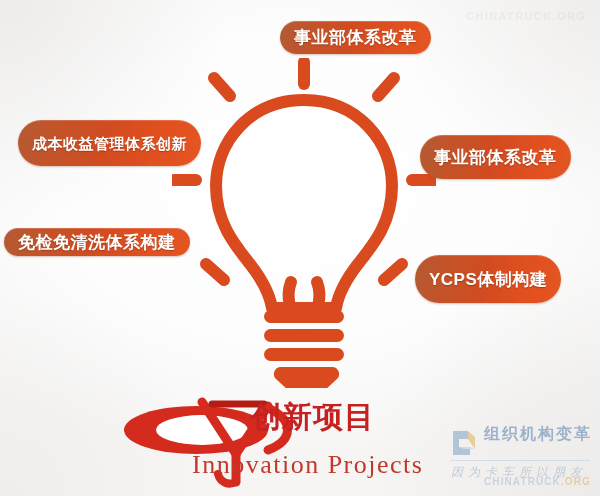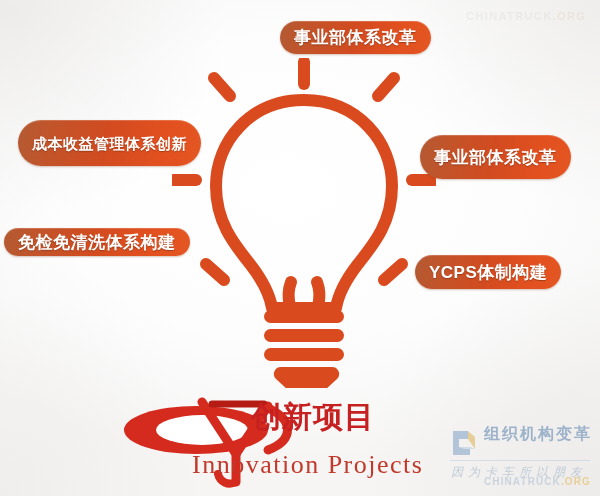--- a/index.html
+++ b/index.html
@@ -51,21 +51,21 @@
     text-shadow: 0 1px 1px rgba(110,45,20,.55);
     white-space: nowrap;
     padding: 0 14px;
   }
   .pill span { display: block; line-height: 1; }
 
   #pill-cost      { left: 18px;  top: 79px;  height: 46px; font-size: 15px; margin-top: 41px; }
   #pill-org       { left: 280px; top: 21px;  height: 33px; font-size: 17px; }
   #pill-division  { left: 420px; top: 135px; height: 44px; font-size: 17px; }
   #pill-inspect   { left: 4px;   top: 228px; height: 28px; font-size: 17px; }
-  #pill-ycps      { left: 415px; top: 255px; height: 34px; font-size: 17px; }
+  #pill-ycps      { left: 415px; top: 255px; height: 48px; font-size: 17px; }
 
   
   #bulb {
     position: absolute;
     left: 172px;
     top: 58px;
     width: 264px;
     height: 330px;
   }
   #bulb svg { display: block; width: 100%; height: 100%; }

